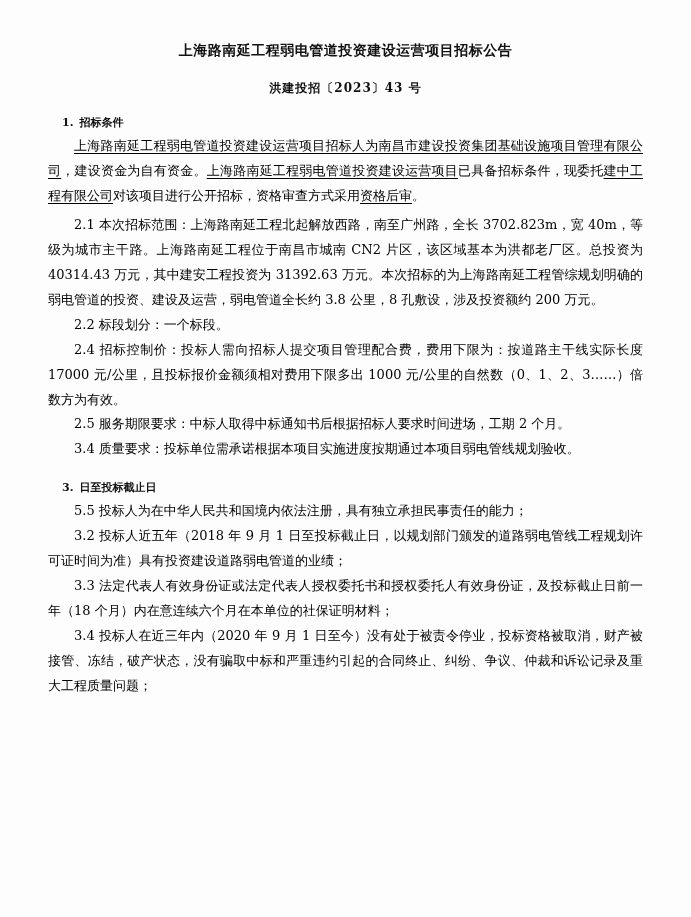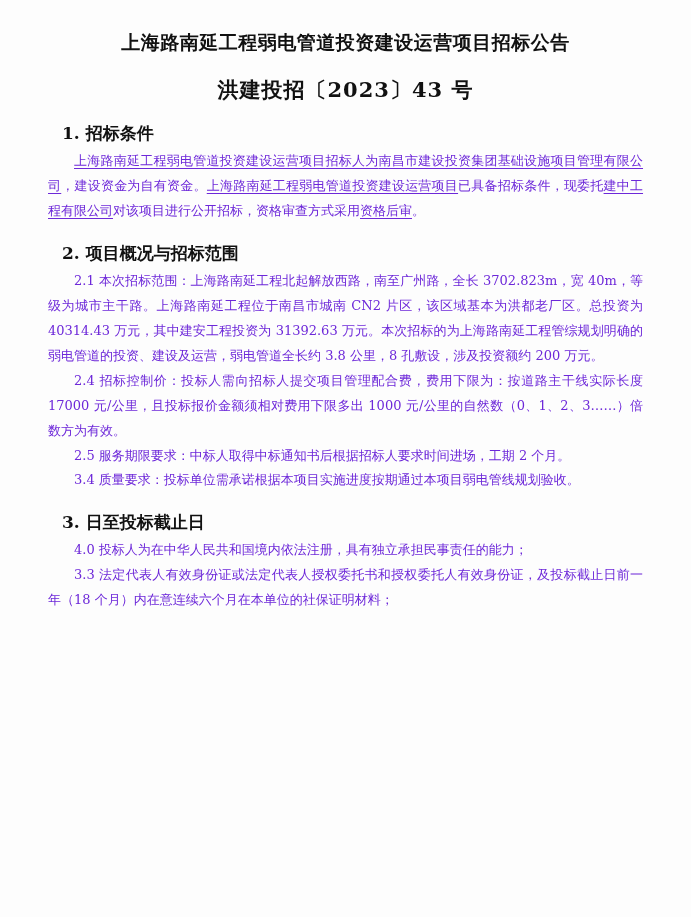--- a/index.html
+++ b/index.html
@@ -17,50 +17,50 @@
   .page {
     position: relative;
     width: 691px;
     height: 917px;
     box-sizing: border-box;
     padding: 28px 42px 0 42px;
     background: #fdfdfd;
   }
   .doc-title {
     text-align: center;
-    font-size: 19px;
+    font-size: 14px;
     font-weight: bold;
     letter-spacing: 0.5px;
-    margin: 2px 0 0 0;
+    margin: 14px 0 0 0;
     color: #111;
   }
   .doc-subtitle {
     text-align: center;
-    font-size: 21px;
+    font-size: 12px;
     font-weight: bold;
     letter-spacing: 1px;
     margin: 20px 0 12px 0;
     color: #111;
   }
   .section-heading {
-    font-size: 17px;
+    font-size: 11px;
     font-weight: bold;
     margin: 18px 0 4px 14px;
     color: #111;
   }
   .section-heading .num {
     margin-right: 6px;
   }
   p.para {
     font-size: 13px;
     line-height: 1.92;
     margin: 0;
     text-align: justify;
     text-indent: 2em;
-    color: #6d28d9;
+    color: #000000;
   }
   .block {
     margin: 4px 0 0 0;
   }
   .u {
     text-decoration: underline;
     text-underline-offset: 3px;
   }
   .body-area {
     padding: 0 6px;
@@ -76,32 +76,32 @@
 
   <div class="body-area">
 
     <div class="section-heading">
       <span class="num">1.</span><span>招标条件</span>
     </div>
     <div class="block">
       <p class="para"><span class="u"><span class="u">上海路南延工程弱电管道投资建设运营项目</span>招标人为</span><span class="u">南昌市建设投资集团基础设施项目管理有限公司</span>，建设资金为自有资金。<span class="u">上海路南延工程弱电管道投资建设运营项目</span>已具备招标条件，现委托<span class="u">建中工程有限公司</span>对该项目进行公开招标，资格审查方式采用<span class="u">资格后审</span>。</p>
     </div>
 
-    <div class="section-heading">
-      <span class="num">2.</span><span>项目概况与招标范围</span>
-    </div>
     <div class="block">
       <p class="para">2.1 本次招标范围：上海路南延工程北起解放西路，南至广州路，全长 3702.823m，宽 40m，等级为城市主干路。上海路南延工程位于南昌市城南 CN2 片区，该区域基本为洪都老厂区。总投资为 40314.43 万元，其中建安工程投资为 31392.63 万元。本次招标的为上海路南延工程管综规划明确的弱电管道的投资、建设及运营，弱电管道全长约 3.8 公里，8 孔敷设，涉及投资额约 200 万元。</p>
+      <p class="para">2.2 标段划分：一个标段。</p>
       <p class="para">2.4 招标控制价：投标人需向招标人提交项目管理配合费，费用下限为：按道路主干线实际长度 17000 元/公里，且投标报价金额须相对费用下限多出 1000 元/公里的自然数（0、1、2、3……）倍数方为有效。</p>
       <p class="para">2.5 服务期限要求：中标人取得中标通知书后根据招标人要求时间进场，工期 2 个月。</p>
       <p class="para">3.4 质量要求：投标单位需承诺根据本项目实施进度按期通过本项目弱电管线规划验收。</p>
     </div>
 
     <div class="section-heading">
       <span class="num">3.</span><span>日至投标截止日</span>
     </div>
     <div class="block">
-      <p class="para">4.0 投标人为在中华人民共和国境内依法注册，具有独立承担民事责任的能力；</p>
+      <p class="para">5.5 投标人为在中华人民共和国境内依法注册，具有独立承担民事责任的能力；</p>
+      <p class="para">3.2 投标人近五年（2018 年 9 月 1 日至投标截止日，以规划部门颁发的道路弱电管线工程规划许可证时间为准）具有投资建设道路弱电管道的业绩；</p>
       <p class="para">3.3 法定代表人有效身份证或法定代表人授权委托书和授权委托人有效身份证，及投标截止日前一年（18 个月）内在意连续六个月在本单位的社保证明材料；</p>
+      <p class="para">3.4 投标人在近三年内（2020 年 9 月 1 日至今）没有处于被责令停业，投标资格被取消，财产被接管、冻结，破产状态，没有骗取中标和严重违约引起的合同终止、纠纷、争议、仲裁和诉讼记录及重大工程质量问题；</p>
     </div>
 
   </div>
 </div>
 
 </body></html>

